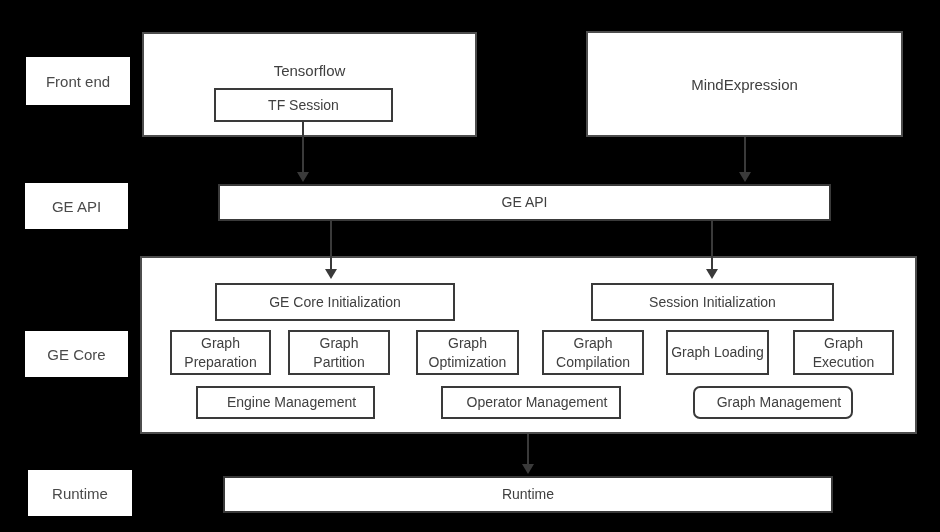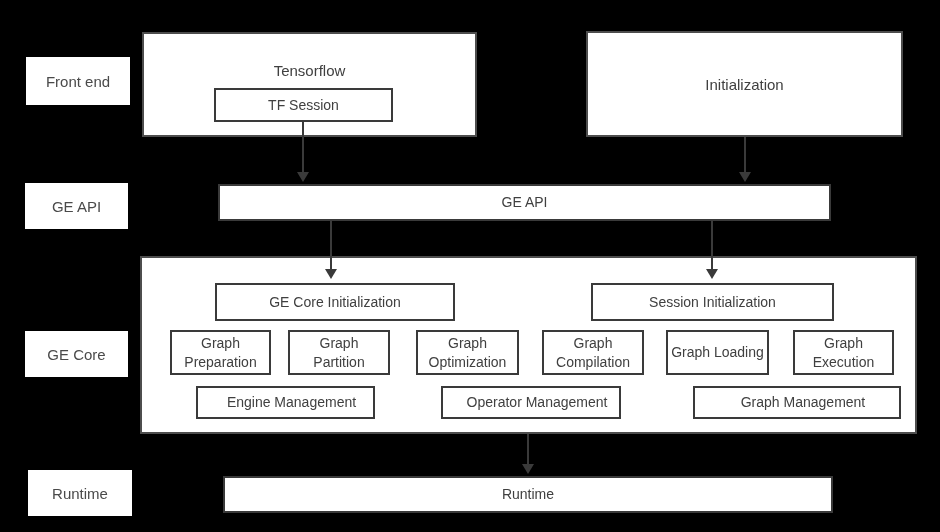--- a/index.html
+++ b/index.html
@@ -45,21 +45,21 @@
   .stage{top:72px;height:45px;padding:0 2px;}
   #stage-0{left:28px;width:101px;}
   #stage-1{left:146px;width:102px;}
   #stage-2{left:274px;width:103px;}
   #stage-3{left:400px;width:102px;}
   #stage-4{left:524px;width:103px;text-align:right;}
   #stage-5{left:651px;width:101px;}
   .manager{top:128px;height:33px;padding-left:12px;}
   #manager-0{left:54px;width:179px;}
   #manager-1{left:299px;width:180px;}
-  #manager-2{left:551px;width:208px;}
+  #manager-2{left:551px;width:160px;border-radius:7px;}
   
   #bar-runtime{left:223px;top:468px;width:610px;height:37px;}
   
   #arrow-tf{left:302px;top:114px;height:50px;}
   #arrow-me{left:744px;top:129px;height:35px;}
   #arrow-init{left:330px;top:213px;height:48px;}
   #arrow-session{left:711px;top:213px;height:48px;}
   #arrow-runtime{left:527px;top:426px;height:30px;}
 </style>
 </head>
@@ -69,21 +69,21 @@
 
   <div class="side-label" id="lbl-frontend">Front end</div>
   <div class="side-label" id="lbl-geapi">GE API</div>
   <div class="side-label" id="lbl-gecore">GE Core</div>
   <div class="side-label" id="lbl-runtime">Runtime</div>
 
   <div class="box outer-box" id="box-tensorflow">
     <div class="big-title" id="tensorflow-title">Tensorflow</div>
     <div class="box" id="box-tfadapter">TF Session</div>
   </div>
-  <div class="box outer-box" id="box-mindexpression">Initialization</div>
+  <div class="box outer-box" id="box-mindexpression">MindExpression</div>
 
   <div class="box" id="bar-geapi">GE API</div>
 
   <div class="box" id="box-gecore">
     <div class="box" id="box-gecore-init">GE Core Initialization</div>
     <div class="box" id="box-session-init">Session Initialization</div>
 
     <div class="box stage" id="stage-0">Graph Preparation</div>
     <div class="box stage" id="stage-1">Graph Partition</div>
     <div class="box stage" id="stage-2">Graph Optimization</div>

